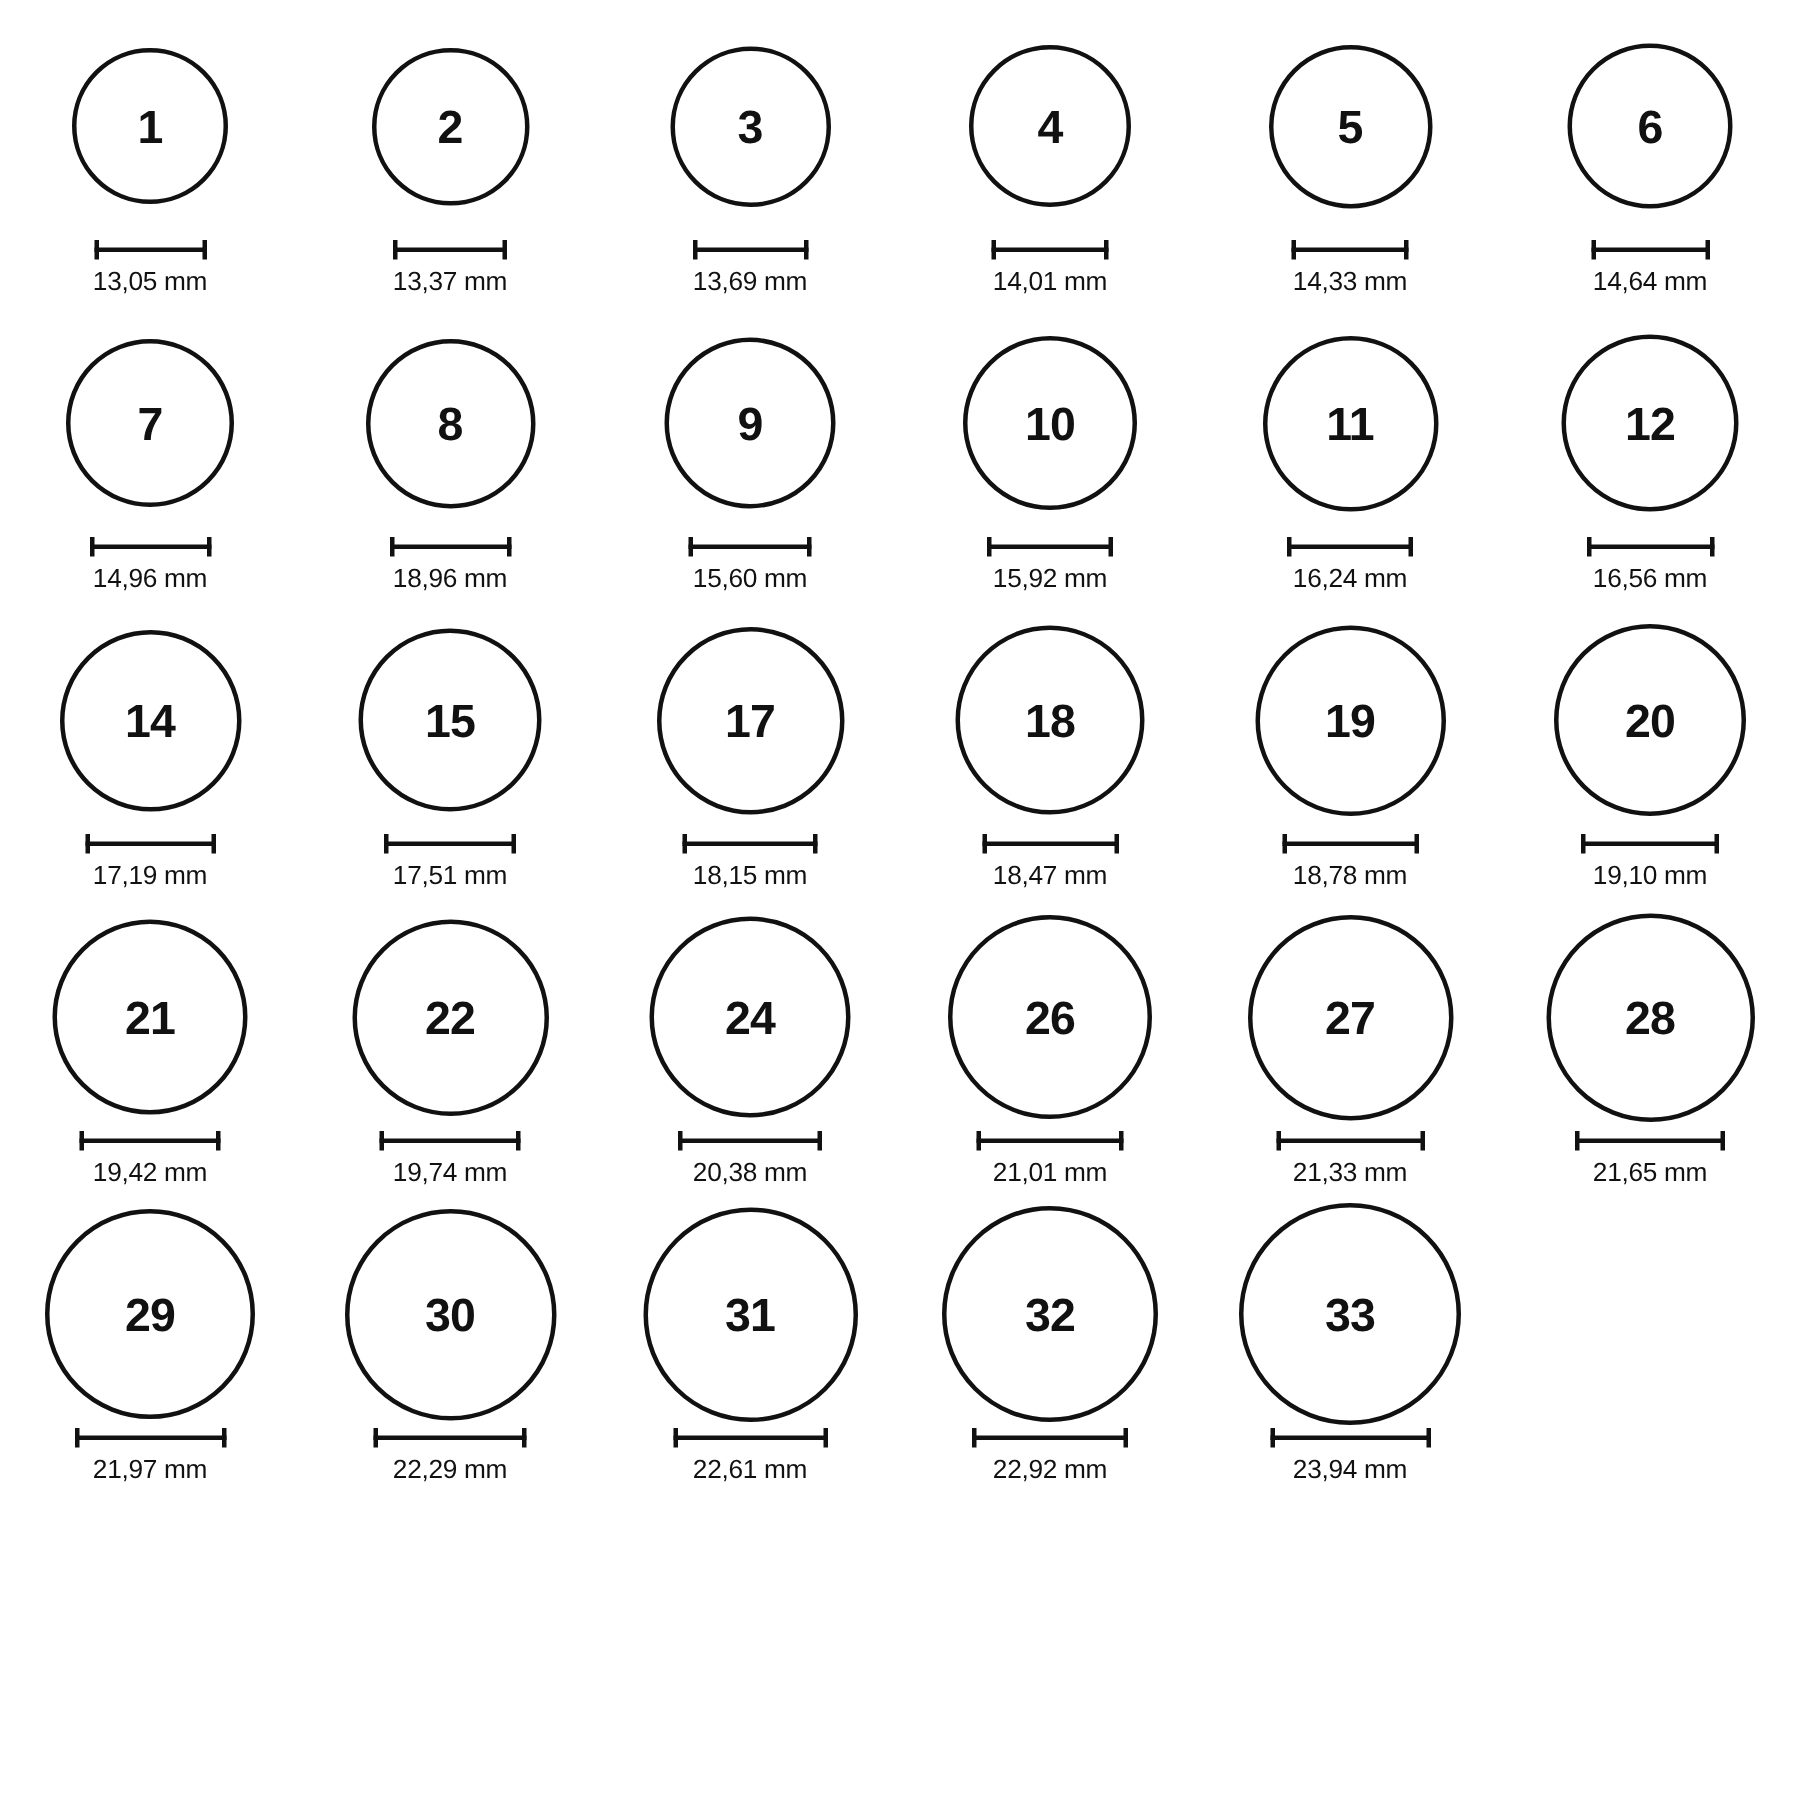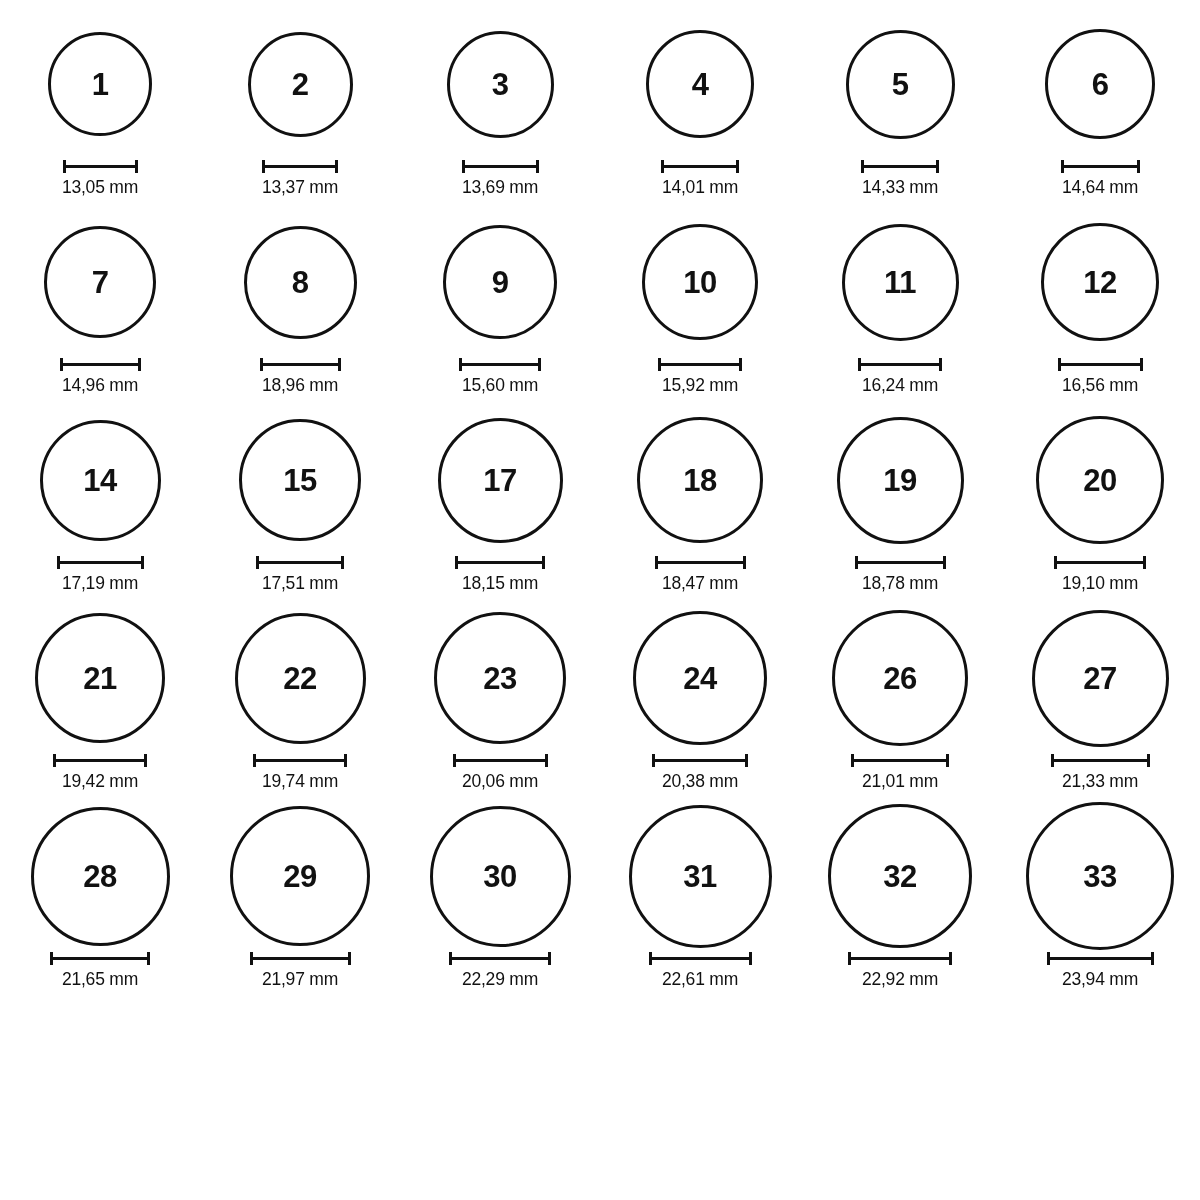--- a/index.html
+++ b/index.html
@@ -395,35 +395,20 @@
           <div class="caliper" style="width: 94px;">
             <div class="bar"></div>
             <div class="tick left"></div>
             <div class="tick right"></div>
           </div>
           <div class="mm">19,74 mm</div>
         </div>
       </div>
       <div class="cell">
         <div class="ring-wrap">
-          <div class="ring" style="width: 132px; height: 132px;">
-            <span class="ring-label">23</span>
-          </div>
-        </div>
-        <div class="measure">
-          <div class="caliper" style="width: 95px;">
-            <div class="bar"></div>
-            <div class="tick left"></div>
-            <div class="tick right"></div>
-          </div>
-          <div class="mm">20,06 mm</div>
-        </div>
-      </div>
-      <div class="cell">
-        <div class="ring-wrap">
           <div class="ring" style="width: 134px; height: 134px;">
             <span class="ring-label">24</span>
           </div>
         </div>
         <div class="measure">
           <div class="caliper" style="width: 96px;">
             <div class="bar"></div>
             <div class="tick left"></div>
             <div class="tick right"></div>
           </div>

